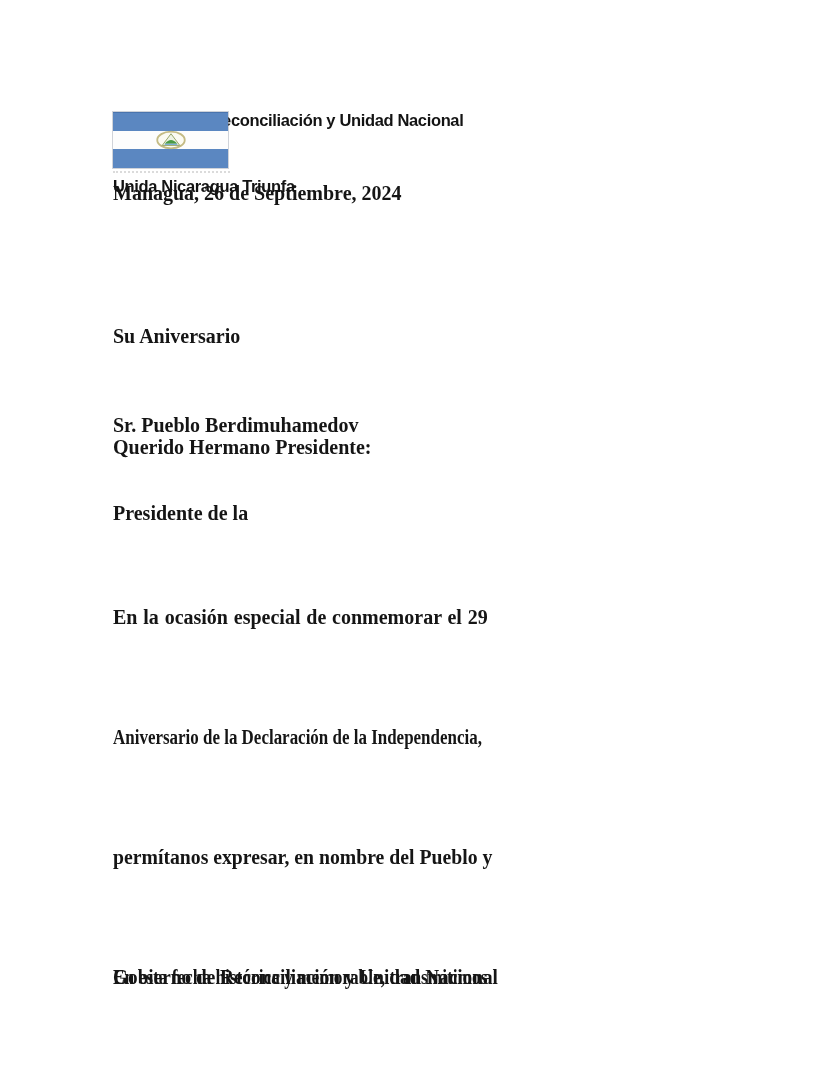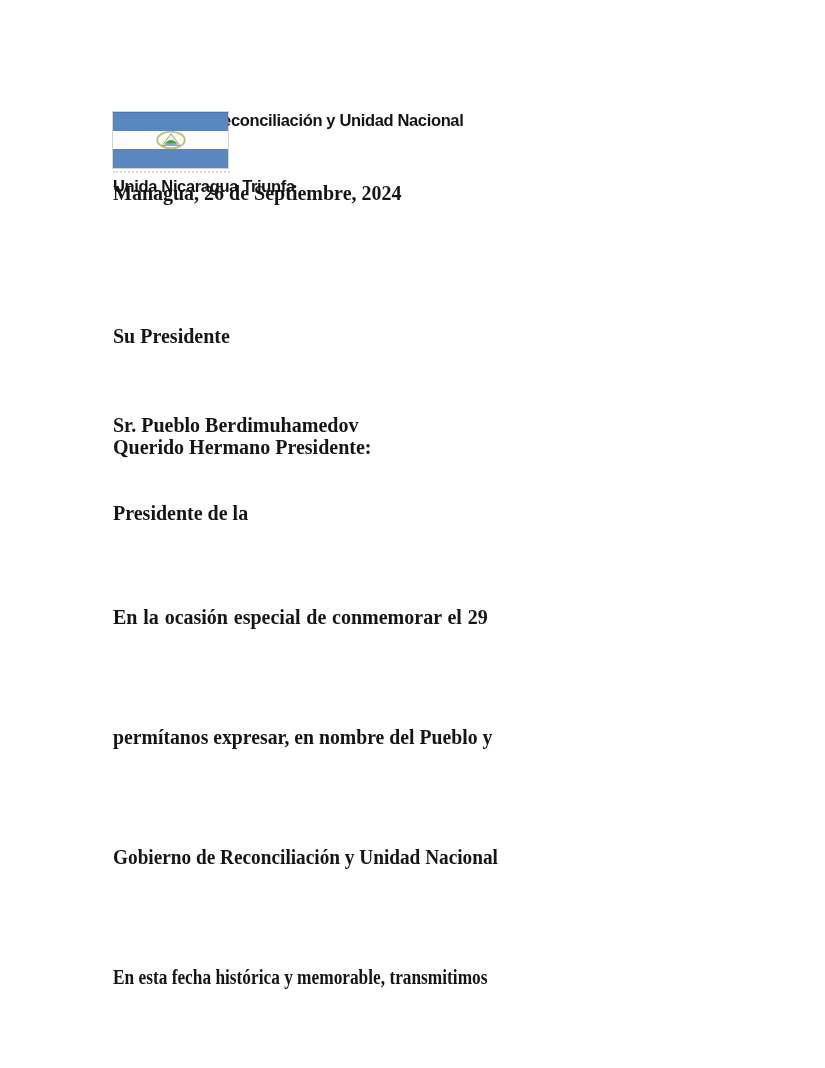--- a/index.html
+++ b/index.html
@@ -99,29 +99,30 @@
       <path d="M10.5 15.5 Q18 6.5 25.5 15.5 Z" fill="#4b9b45"></path>
       <path d="M10.5 15.5 L25.5 15.5 L25.5 17 L10.5 17 Z" fill="#7fb0d6"></path>
     </svg>
   </div>
 
   <div class="scan-line"></div>
 
   <div class="mono date-line">Managua, 26 de Septiembre, 2024</div>
 
   <div class="mono recipient">
-    <div>Su Presidente</div>
+    <div>Su Aniversario</div>
     <div>Sr. Pueblo Berdimuhamedov</div>
     <div>Presidente de la</div>
   </div>
 
   <div class="mono salutation">Querido Hermano Presidente:</div>
 
   <div class="mono paragraph para-1">
     <div class="line jline"><span style="word-spacing: 0.814732px;">En la ocasión especial de conmemorar el 29</span></div>
+    <div class="line jline"><span style="transform-origin: 0px 50%; transform: scaleX(0.848077);">Aniversario de la Declaración de la Independencia,</span></div>
     <div class="line jline"><span style="transform-origin: 0px 50%; transform: scaleX(0.986138);">permítanos expresar, en nombre del Pueblo y</span></div>
     <div class="line jline"><span style="transform-origin: 0px 50%; transform: scaleX(0.963715);">Gobierno de Reconciliación y Unidad Nacional</span></div>
     
     
     
     
   </div>
 
   <div class="mono paragraph para-2">
     <div class="line jline"><span style="transform-origin: 0px 50%; transform: scaleX(0.865393);">En esta fecha histórica y memorable, transmitimos</span></div>

